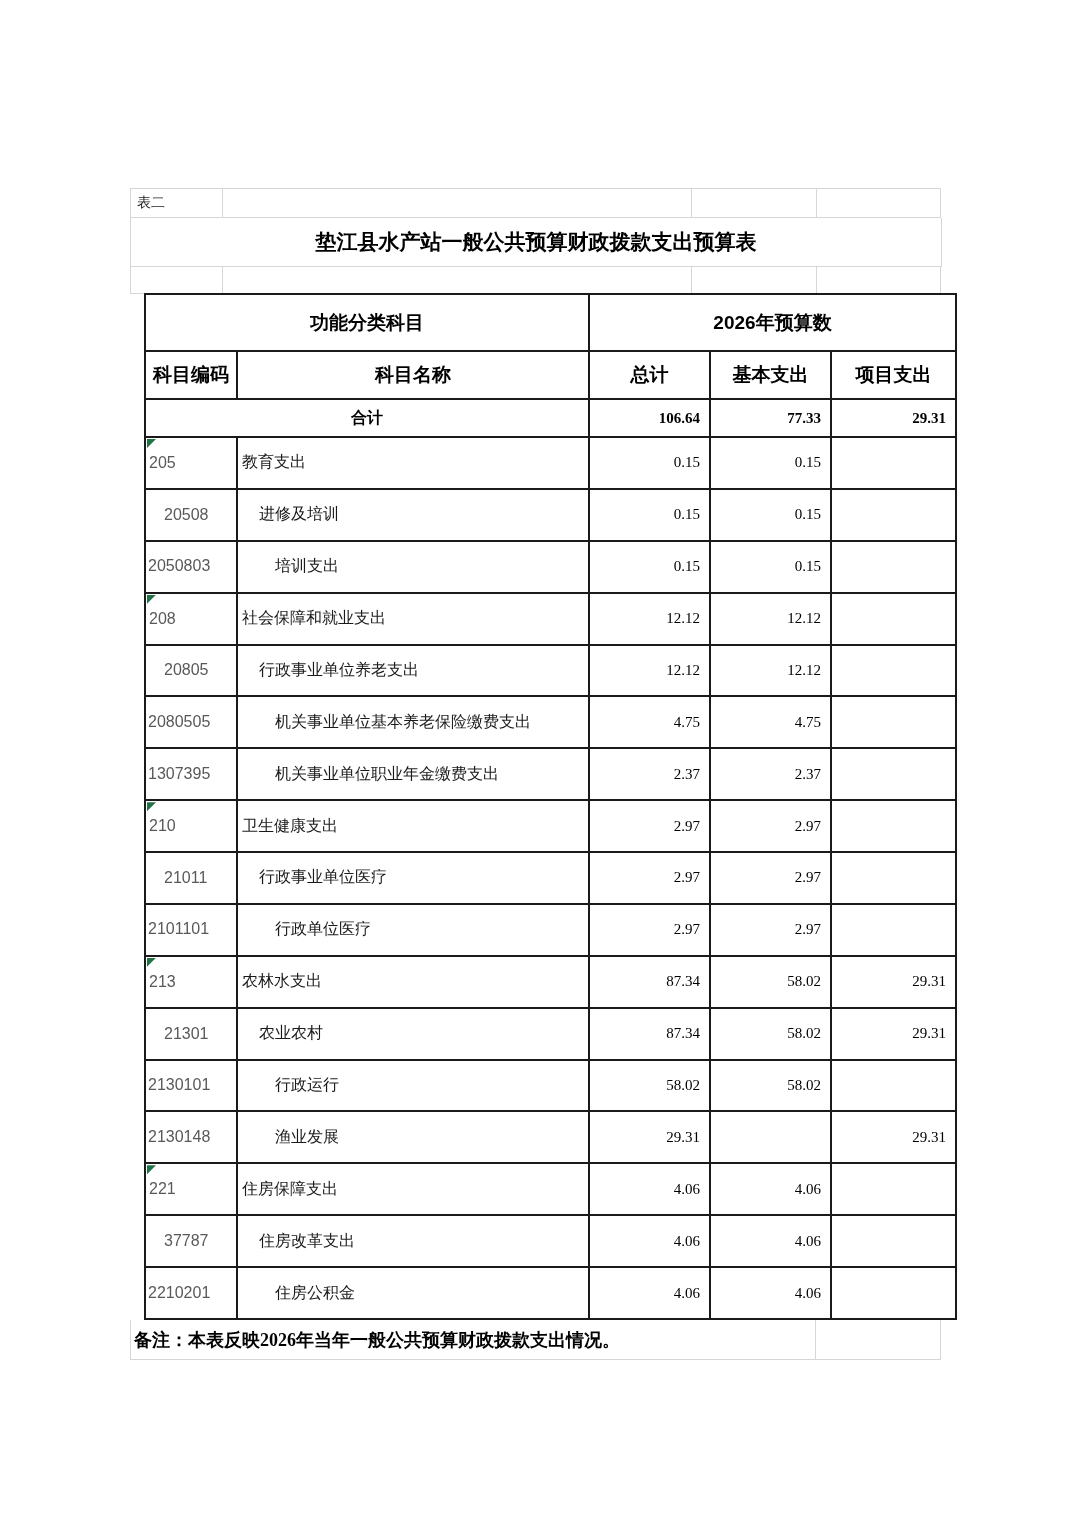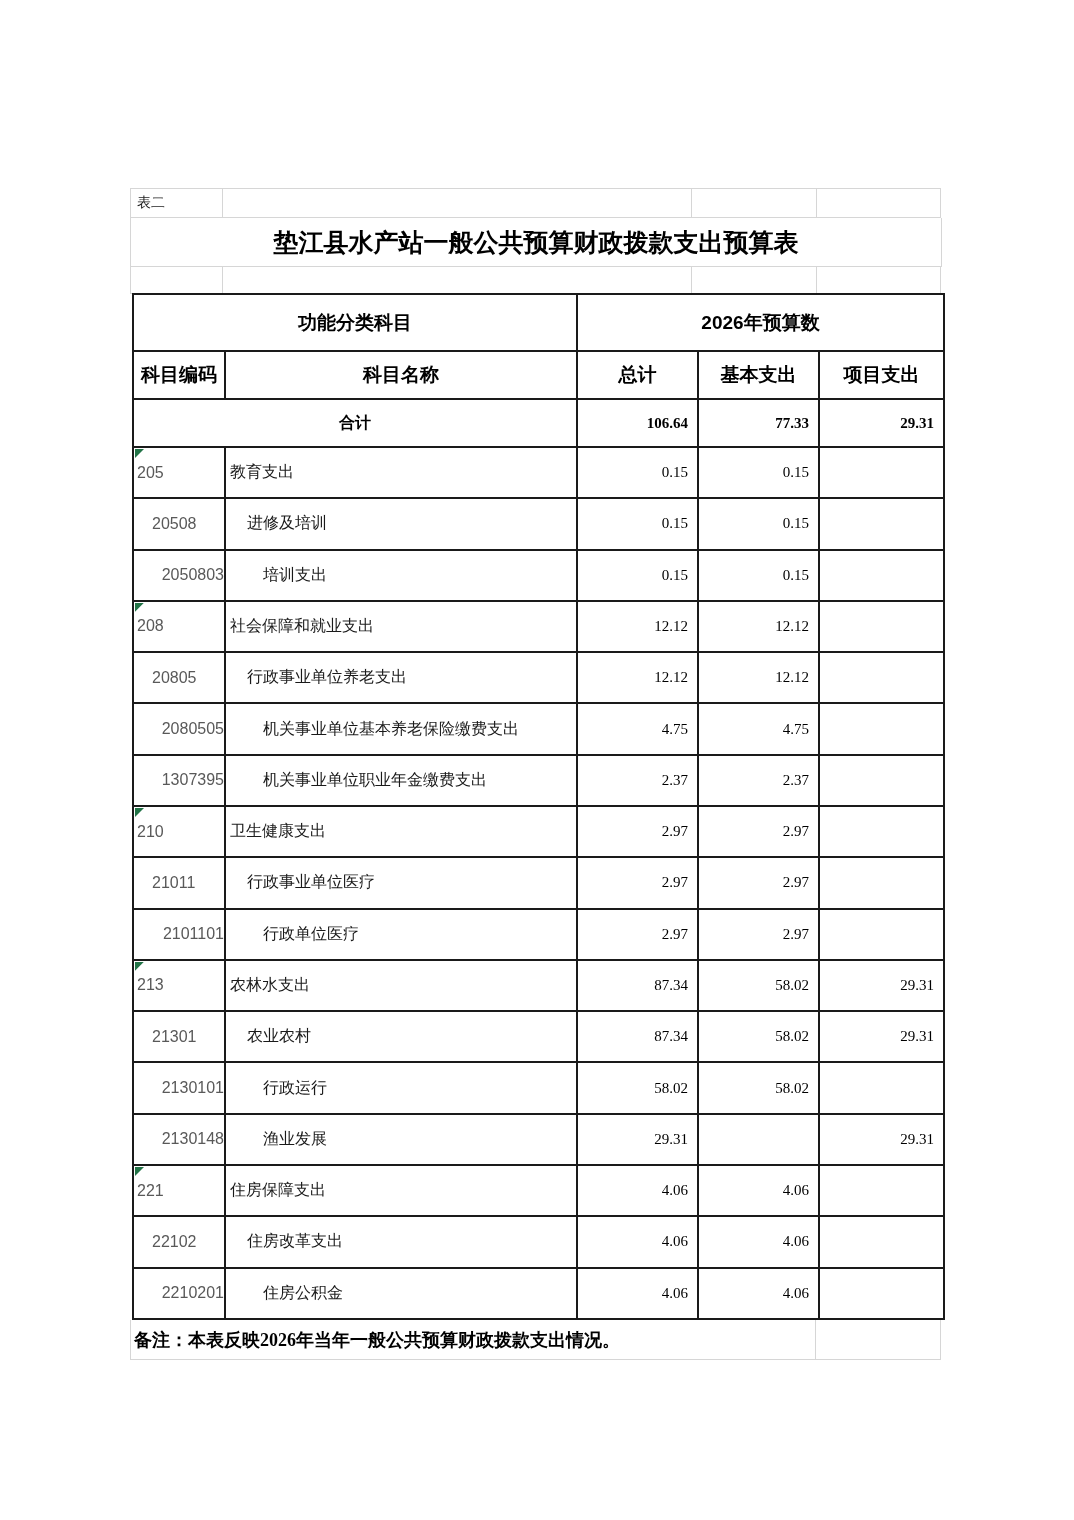--- a/index.html
+++ b/index.html
@@ -14,35 +14,35 @@
              border-top:1px solid #d6d6d6; border-left:1px solid #d6d6d6; }
   .pg-row { display:flex; }
   .pg-cell { border-right:1px solid #d6d6d6; border-bottom:1px solid #d6d6d6; }
   .pg-r1 { height:29px; }
   .pg-r3 { height:27px; }
   .w1 { width:92px; } .w2 { width:470px; } .w3 { width:125px; } .w4 { width:124px; }
   .sheet-label { font-size:14px; color:#222; padding:5px 0 8px 6px;
                  font-family:"Liberation Serif","DejaVu Serif",serif; }
   .pg-title { height:49px; width:811px; display:flex; align-items:center; justify-content:center;
               border-right:1px solid #d6d6d6; border-bottom:1px solid #d6d6d6; }
-  .title-text { font-size:25px; font-weight:bold; letter-spacing:0px; white-space:nowrap; }
+  .title-text { font-size:21px; font-weight:bold; letter-spacing:0px; white-space:nowrap; }
 
   
-  table.budget { position:absolute; left:132px; top:293px; width:811px; height:1027px;
+  table.budget { position:absolute; left:144px; top:293px; width:811px; height:1027px;
                  border-collapse:collapse; table-layout:fixed; }
   table.budget td { border:2px solid #1a1a1a; vertical-align:middle; overflow:hidden; }
   .hd { font-family:"Liberation Sans","DejaVu Sans",sans-serif; font-weight:bold;
         font-size:19px; text-align:center; color:#000; }
-  tr.h1 { height:57px; } tr.h2 { height:48px; } tr.trow { height:48px; }
+  tr.h1 { height:57px; } tr.h2 { height:48px; } tr.trow { height:38px; }
 
   td.code { font-family:"Liberation Sans","DejaVu Sans",sans-serif; color:#595959;
             font-size:16px; position:relative; }
   td.c3 { padding-left:3px; }
   td.c5 { padding-left:18px; }
-  td.c7 { vertical-align:bottom; padding-left:2px; padding-bottom:1px;text-align:right; }
+  td.c7 { vertical-align:bottom; padding-left:2px; padding-bottom:1px; }
   .tri { position:absolute; top:1px; left:1px; width:9px; height:9px; background:#217346;
          clip-path:polygon(0 0,100% 0,0 100%); }
 
   td.name { font-size:16px; color:#1a1a1a; }
   td.n1 { padding-left:4px; }
   td.n2 { padding-left:21px; }
   td.n3 { padding-left:37px; }
 
   td.num { text-align:right; padding-right:9px; font-size:15px; color:#000; }
   tr.trow td { font-weight:bold; }
@@ -205,21 +205,21 @@
       <td class="num">29.31</td>
     </tr>
     <tr>
       <td class="code c3"><span class="tri"></span><span>221</span></td>
       <td class="name n1">住房保障支出</td>
       <td class="num">4.06</td>
       <td class="num">4.06</td>
       <td class="num"></td>
     </tr>
     <tr>
-      <td class="code c5">22102</td>
+      <td class="code c5">37787</td>
       <td class="name n2">住房改革支出</td>
       <td class="num">4.06</td>
       <td class="num">4.06</td>
       <td class="num"></td>
     </tr>
     <tr>
       <td class="code c7">2210201</td>
       <td class="name n3">住房公积金</td>
       <td class="num">4.06</td>
       <td class="num">4.06</td>

